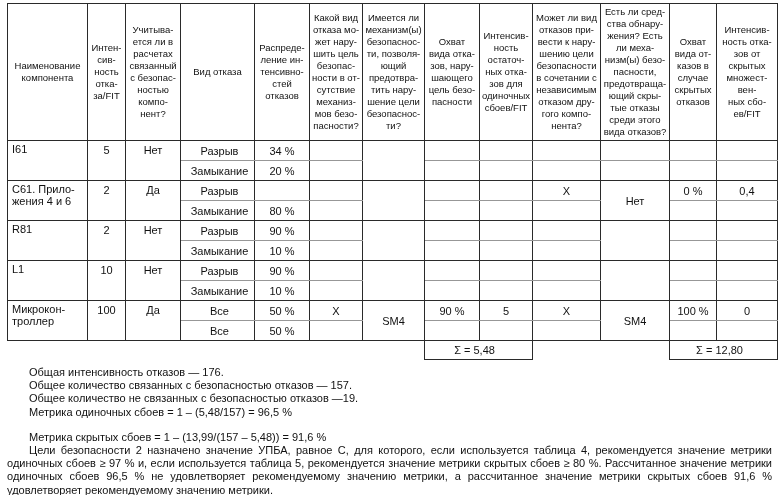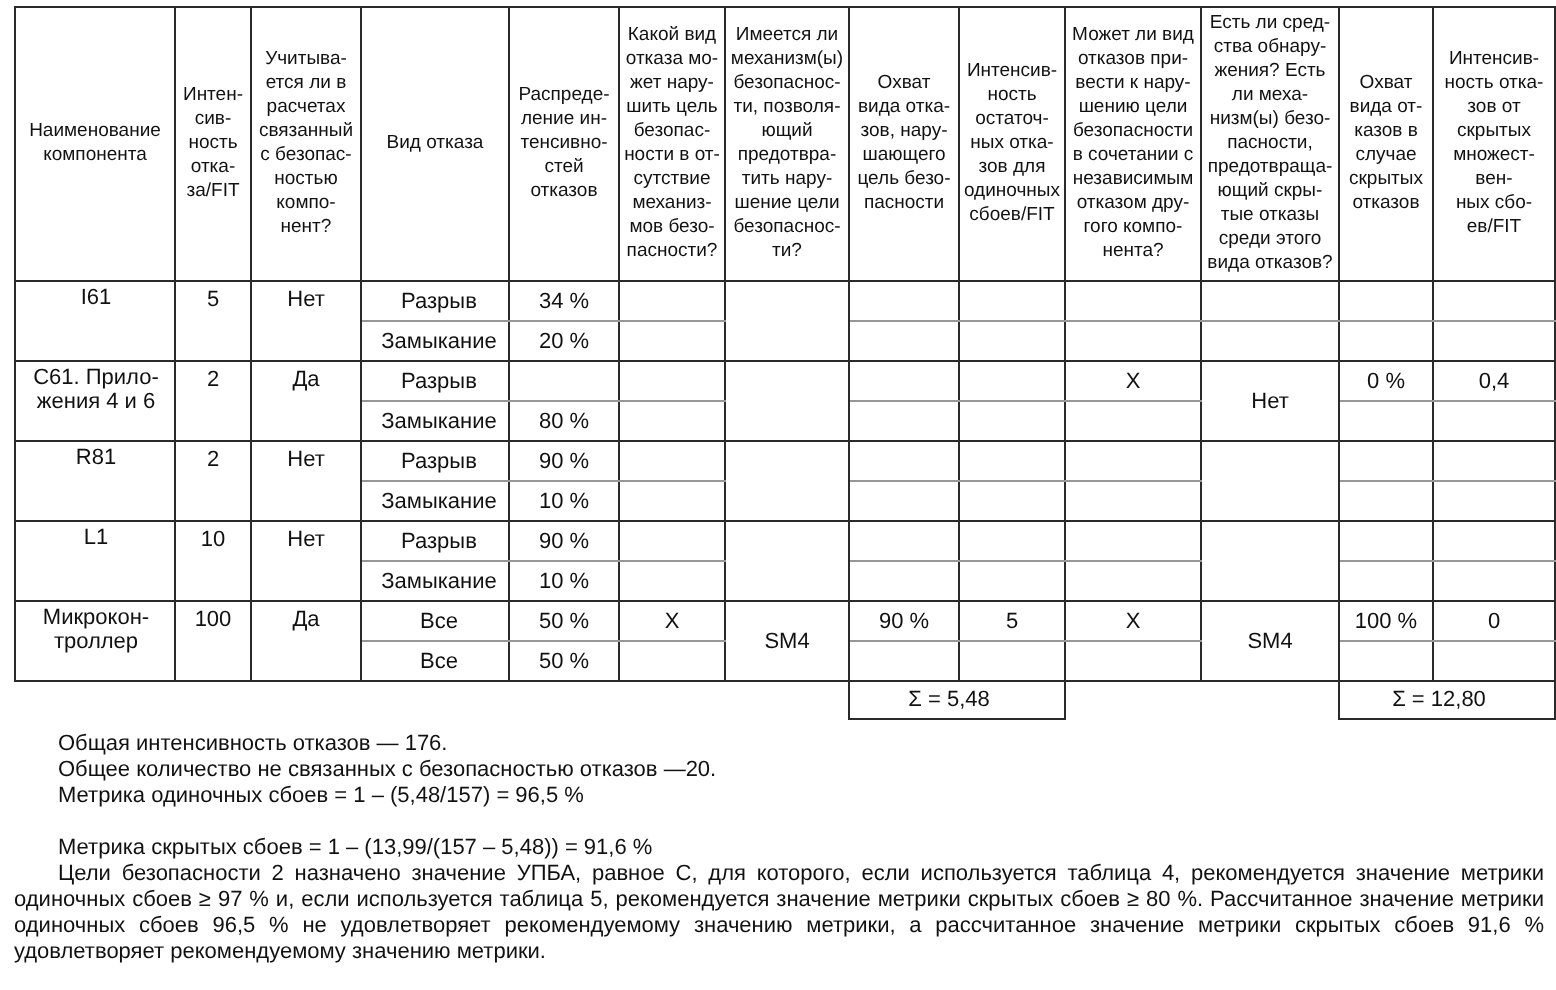--- a/index.html
+++ b/index.html
@@ -19,21 +19,21 @@
   }
   .thead-row{height:137px;}
   tr.sub{height:20px;}
   td{
     border-left:1px solid #2a2a2a;border-right:1px solid #2a2a2a;
     font-size:11px;text-align:center;vertical-align:middle;
     padding:0 2px;white-space:pre-line;overflow:hidden;
   }
   td.sep{border-bottom:1px solid #979797;}
   td.cb{border-bottom:1px solid #2a2a2a;}
-  td.name{text-align:center;vertical-align:top;padding:2px 3px 0 4px;}
+  td.name{text-align:left;vertical-align:top;padding:2px 3px 0 4px;}
   td.topv{vertical-align:top;padding-top:3px;}
   td.mode{text-align:center;padding-left:6px;}
   tr.sum-row{height:19px;}
   td.blank{border:none;}
   td.sumbox{
     border:1px solid #2a2a2a;
     padding-right:10px;font-size:11px;
   }
   .notes{position:absolute;left:7px;top:366px;width:765px;}
   .note{font-size:11px;line-height:13.2px;text-indent:22px;}
@@ -287,17 +287,18 @@
           <td class="sumbox" colspan="2">Σ  =  5,48</td>
           <td class="blank" colspan="2"></td>
           <td class="sumbox" colspan="2">Σ  =  12,80</td>
         </tr>
       </tbody>
   </table>
 </div>
 
 <div class="notes">
   <div class="note">Общая интенсивность отказов — 176.</div>
-  <div class="note">Общее количество не связанных с безопасностью отказов —20.</div>
+  <div class="note">Общее количество связанных с безопасностью отказов — 157.</div>
+  <div class="note">Общее количество не связанных с безопасностью отказов —19.</div>
   <div class="note">Метрика одиночных сбоев = 1 – (5,48/157) = 96,5 %</div>
   <div class="note gap">Метрика скрытых сбоев = 1 – (13,99/(157 – 5,48)) = 91,6 %</div>
   <p class="para">Цели безопасности 2 назначено значение УПБА, равное С, для которого, если используется таблица 4, рекомендуется значение метрики одиночных сбоев ≥ 97 % и, если используется таблица 5, рекомендуется значение метрики скрытых сбоев ≥ 80 %. Рассчитанное значение метрики одиночных сбоев 96,5 % не удовлетворяет рекомендуемому значению метрики, а рассчитанное значение метрики скрытых сбоев 91,6 % удовлетворяет рекомендуемому значению метрики.</p>
 </div>
 
 </body></html>

